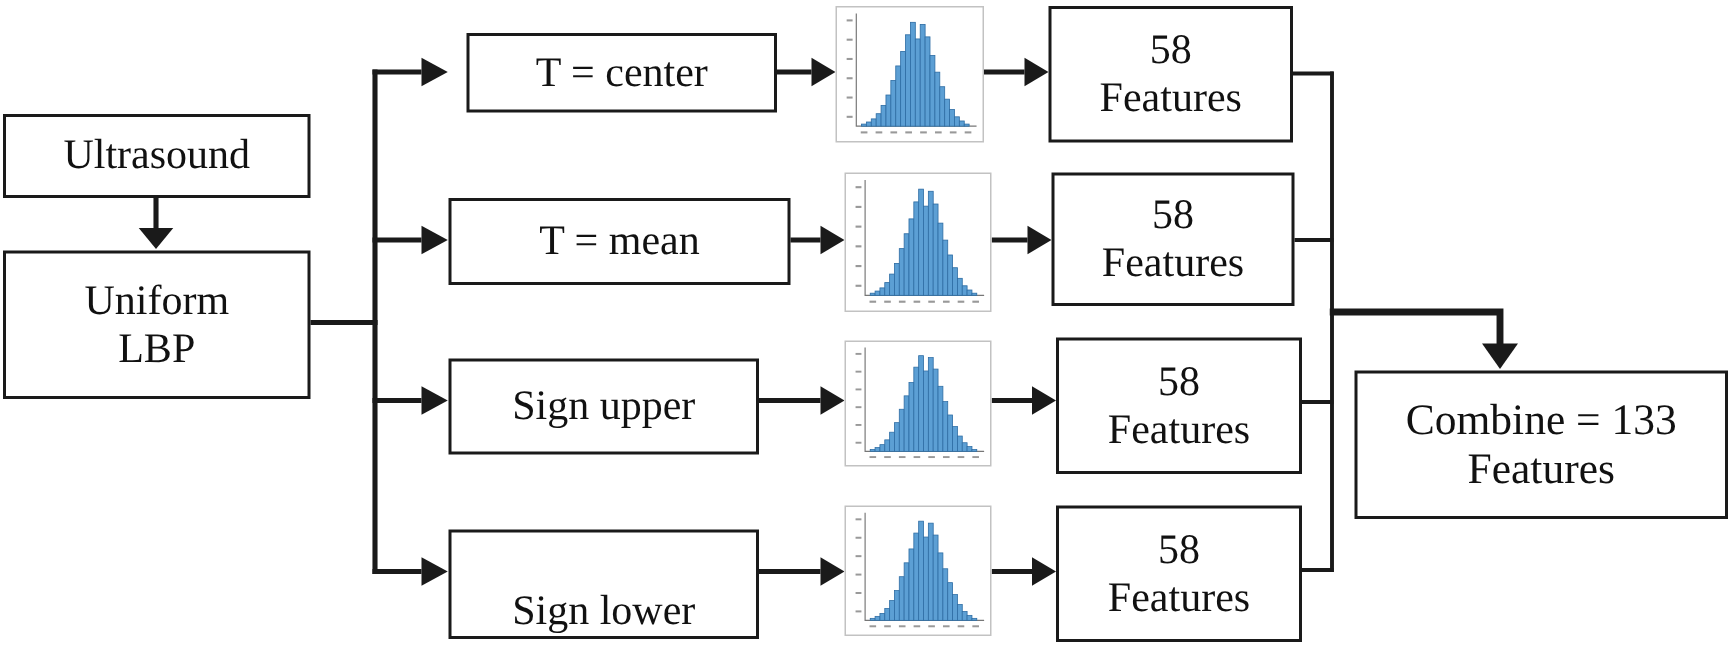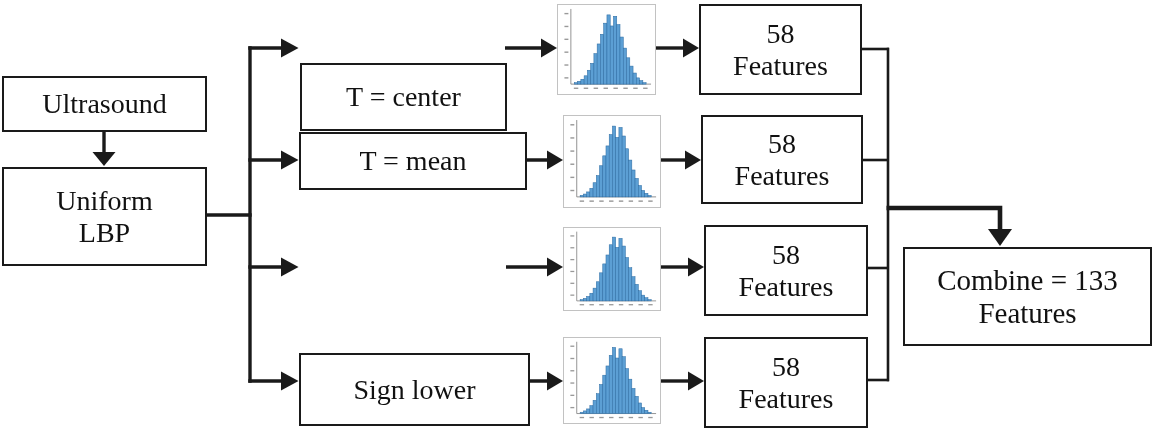--- a/index.html
+++ b/index.html
@@ -88,27 +88,30 @@
 
   <div class="node" style="left:2px;top:76px;width:205px;height:56px;">
     <span>Ultrasound</span>
   </div>
 
   <div class="node" style="left:2px;top:167px;width:205px;height:99px;">
     <span>Uniform</span>
     <span>LBP</span>
   </div>
 
-  <div class="node" style="left:300px;top:22px;width:207px;height:68px;margin-top:41px;">
+  <div class="node" style="left:311px;top:22px;width:207px;height:53px;">
     <span>T = center</span>
   </div>
   <div class="node" style="left:299px;top:132px;width:228px;height:58px;">
     <span>T = mean</span>
   </div>
-  <div class="node" style="left:299px;top:353px;width:231px;height:73px;">
+  <div class="node" style="left:299px;top:239px;width:207px;height:64px;">
+    <span>Sign upper</span>
+  </div>
+  <div class="node" style="left:299px;top:353px;width:207px;height:73px;justify-content:flex-end;">
     <span>Sign lower</span>
   </div>
 
   <div class="histframe" style="left:557px;top:4px;width:99px;height:91px;">
     <svg class="hist-plot" viewBox="0 0 98 90" preserveAspectRatio="none">
         <path d="M 13 4 L 13 80 L 94 80" fill="none" stroke="#777777" stroke-width="0.8"></path>
         <rect x="6.5" y="8" width="4" height="1.4" fill="#999999"></rect>
         <rect x="6.5" y="21" width="4" height="1.4" fill="#999999"></rect>
         <rect x="6.5" y="34" width="4" height="1.4" fill="#999999"></rect>
         <rect x="6.5" y="47" width="4" height="1.4" fill="#999999"></rect>

